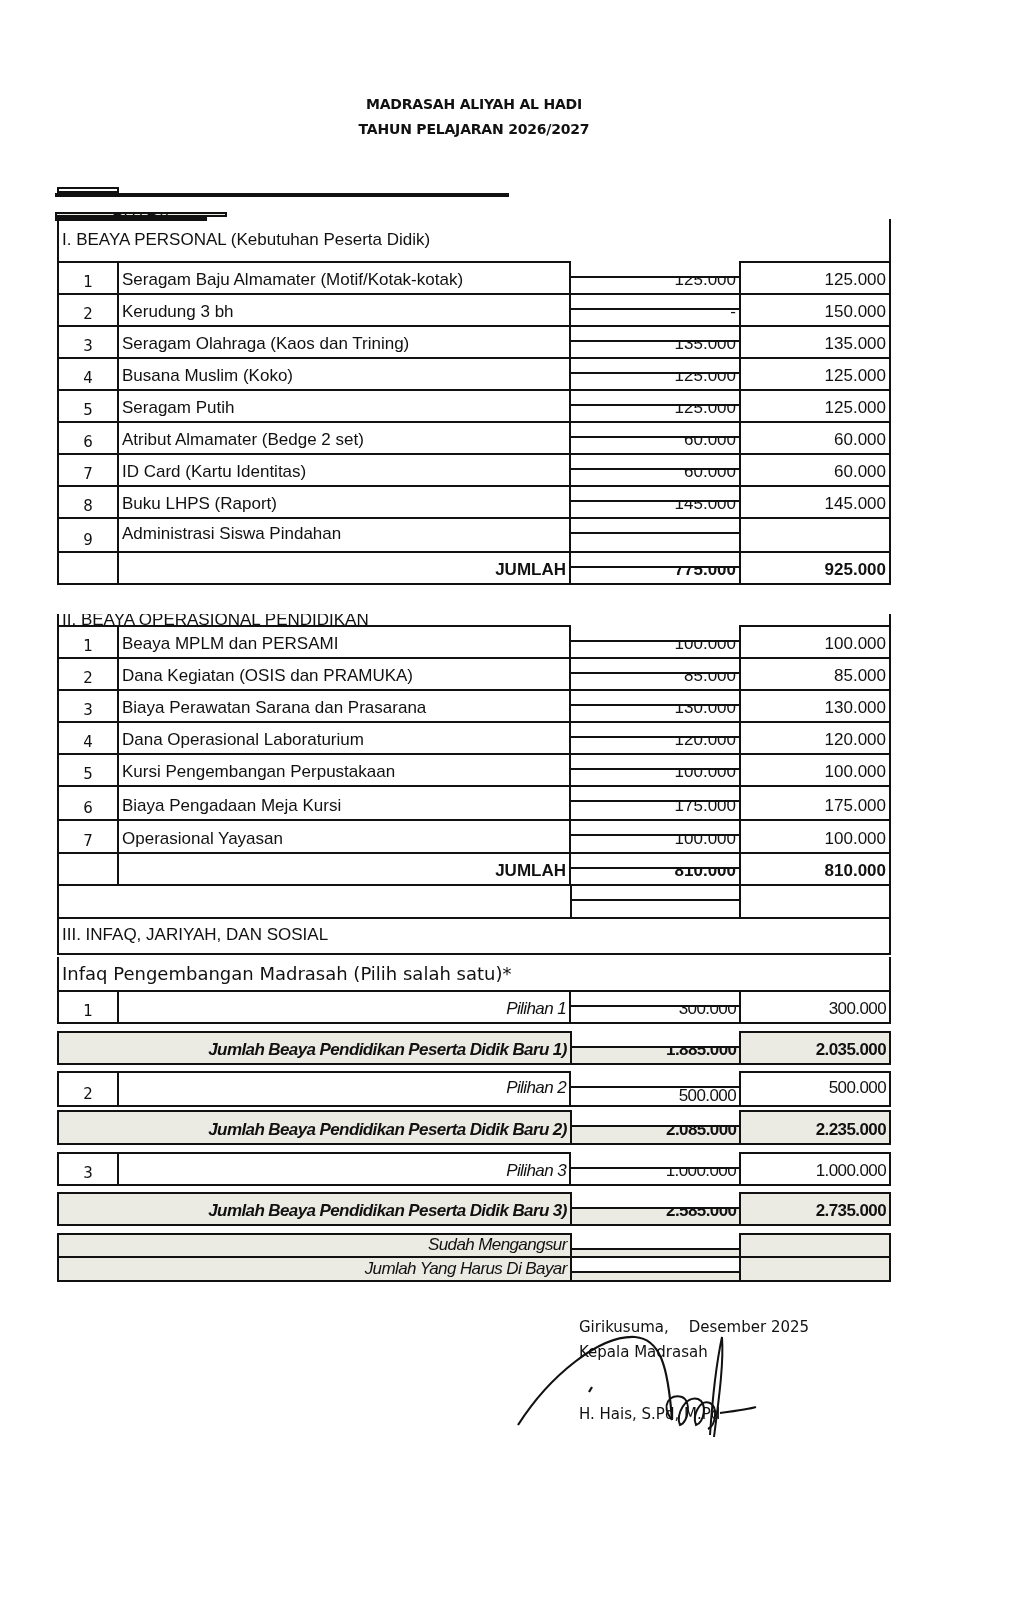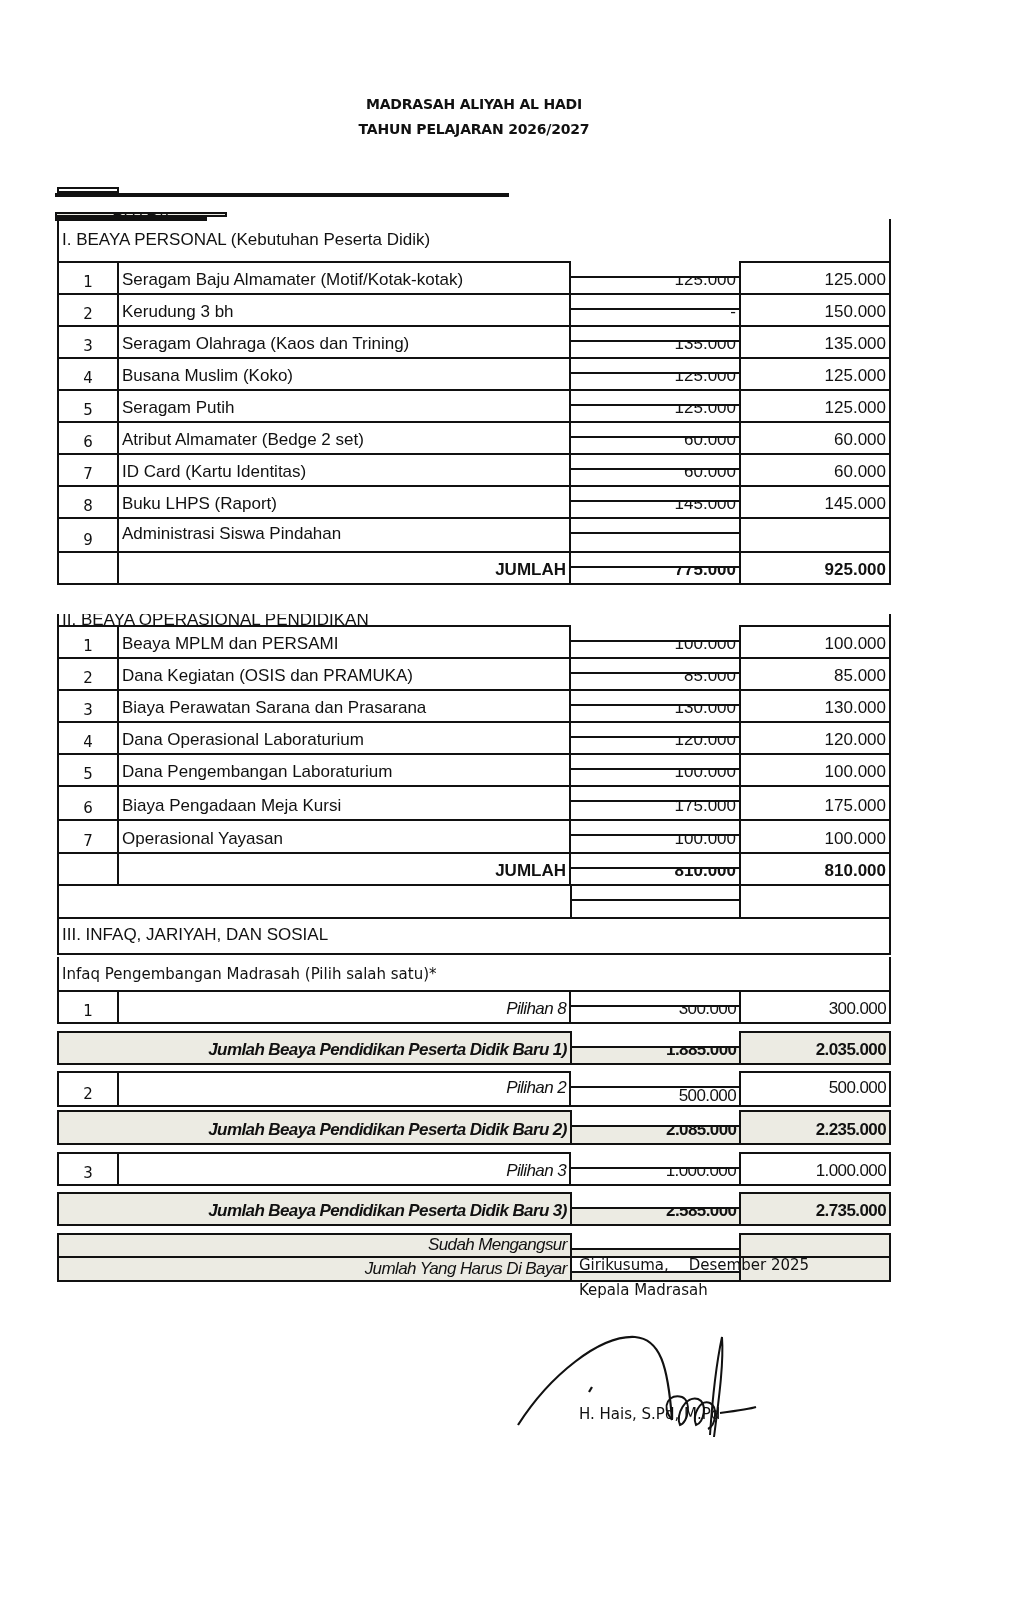--- a/index.html
+++ b/index.html
@@ -21,24 +21,24 @@
   .c-pi { width: 152px; justify-content: flex-end; }
   .c-full { width: 834px; }
   .c-wide { width: 514px; justify-content: flex-end; }
   .hdr .cell { background: #ecebe3; align-items: center; justify-content: center; padding: 0; }
   .hdr .c-no { background: #ffffff; font-family: "Liberation Sans", sans-serif; align-items: flex-end; padding-bottom: 2px; }
   .bold { font-weight: bold; }
   .ital { font-style: italic; }
   .beige .cell { background: #ecebe3; }
   .narrow { letter-spacing: -0.6px; }
   .sect { align-items: center; padding-bottom: 0; }
-  .infaq { font-family: "DejaVu Sans", sans-serif; font-size: 15px; align-items: center; padding-bottom: 0; }
+  .infaq { font-family: "DejaVu Sans", sans-serif; font-size: 18px; align-items: center; padding-bottom: 0; }
   .noborder-top { border-top: none; }
 
-  .sign { position: absolute; left: 579px; top: 1253px; font-family: "DejaVu Sans", sans-serif; font-size: 15px; line-height: 25px; }
+  .sign { position: absolute; left: 579px; top: 1315px; font-family: "DejaVu Sans", sans-serif; font-size: 15px; line-height: 25px; }
   .sign .gap { display: inline-block; width: 20px; }
   .signer { position: absolute; left: 579px; top: 1405px; font-family: "DejaVu Sans", sans-serif; font-size: 15px; }
   .sig-svg { position: absolute; left: 510px; top: 1325px; }
 </style>
 </head>
 <body>
 
 <div class="title-block">
   <div>MADRASAH ALIYAH AL HADI</div>
   <div>TAHUN PELAJARAN 2026/2027</div>
@@ -141,21 +141,21 @@
     <div class="cell c-pi">130.000</div>
   </div>
   <div class="row" style="top:721px;height:34px;">
     <div class="cell c-no">4</div>
     <div class="cell c-rin">Dana Operasional Laboraturium</div>
     <div class="cell c-pa">120.000</div>
     <div class="cell c-pi">120.000</div>
   </div>
   <div class="row" style="top:753px;height:34px;">
     <div class="cell c-no">5</div>
-    <div class="cell c-rin">Dana Pengembangan Laboraturium</div>
+    <div class="cell c-rin">Kursi Pengembangan Perpustakaan</div>
     <div class="cell c-pa">100.000</div>
     <div class="cell c-pi">100.000</div>
   </div>
   <div class="row" style="top:785px;height:36px;">
     <div class="cell c-no">6</div>
     <div class="cell c-rin">Biaya Pengadaan Meja Kursi</div>
     <div class="cell c-pa">175.000</div>
     <div class="cell c-pi">175.000</div>
   </div>
   <div class="row" style="top:819px;height:35px;">
@@ -178,21 +178,21 @@
 
   <div class="row" style="top:917px;height:38px;">
     <div class="cell c-full sect noborder-top" style="align-items:center;padding-bottom:0;">III. INFAQ, JARIYAH, DAN SOSIAL</div>
   </div>
   <div class="row" style="top:957px;height:35px;">
     <div class="cell c-full infaq noborder-top">Infaq Pengembangan Madrasah (Pilih salah satu)*</div>
   </div>
 
   <div class="row" style="top:990px;height:34px;">
     <div class="cell c-no">1</div>
-    <div class="cell c-rin ital narrow" style="justify-content:flex-end;">Pilihan 8</div>
+    <div class="cell c-rin ital narrow" style="justify-content:flex-end;">Pilihan 1</div>
     <div class="cell c-pa narrow">300.000</div>
     <div class="cell c-pi narrow">300.000</div>
   </div>
   <div class="row beige bold" style="top:1031px;height:34px;">
     <div class="cell c-wide ital narrow" style="width:516px;">Jumlah Beaya Pendidikan Peserta Didik Baru 1)</div>
     <div class="cell c-pa narrow">1.885.000</div>
     <div class="cell c-pi narrow">2.035.000</div>
   </div>
 
   <div class="row" style="top:1071px;height:36px;">

